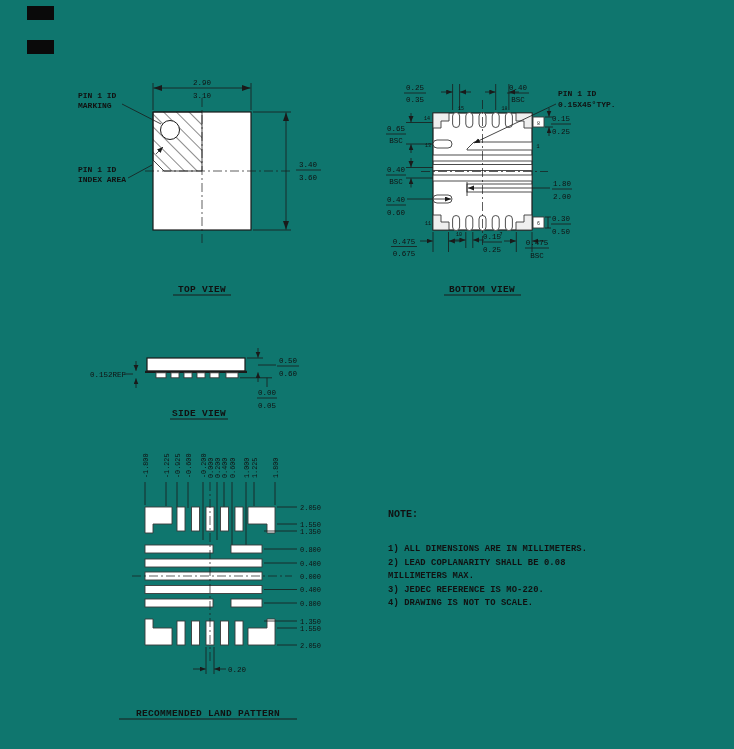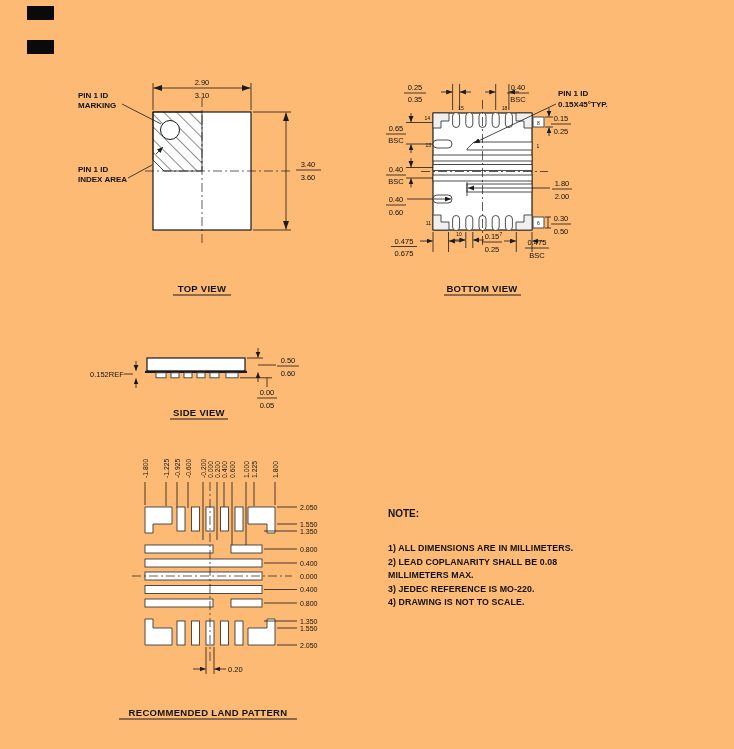--- a/index.html
+++ b/index.html
@@ -1,17 +1,17 @@
 <!DOCTYPE html>
 <html><head>
 <meta charset="utf-8">
 <style>
   html,body{margin:0;padding:0;background:#fff;}
-  .page{position:relative;width:734px;height:749px;background:#fdba74;overflow:hidden;
-        font-family:Liberation Sans, sans-serif;}
+  .page{position:relative;width:734px;height:749px;background:#0f766e;overflow:hidden;
+        font-family:Liberation Mono, monospace;}
   svg{position:absolute;left:0;top:0;}
   text{fill:#111;}
   .dim{font-size:7.5px;}
   .pin{font-size:5px;}
   .lbl{font-size:8px;font-weight:bold;}
   .ttl{font-size:9.5px;font-weight:bold;letter-spacing:.3px;}
   .note-h{font-size:10px;font-weight:bold;}
   .note-l{font-size:8.8px;font-weight:bold;letter-spacing:.1px;}
   .ln{stroke:#1a1a1a;stroke-width:1;fill:none;}
   .thin{stroke:#1a1a1a;stroke-width:.8;fill:none;}

